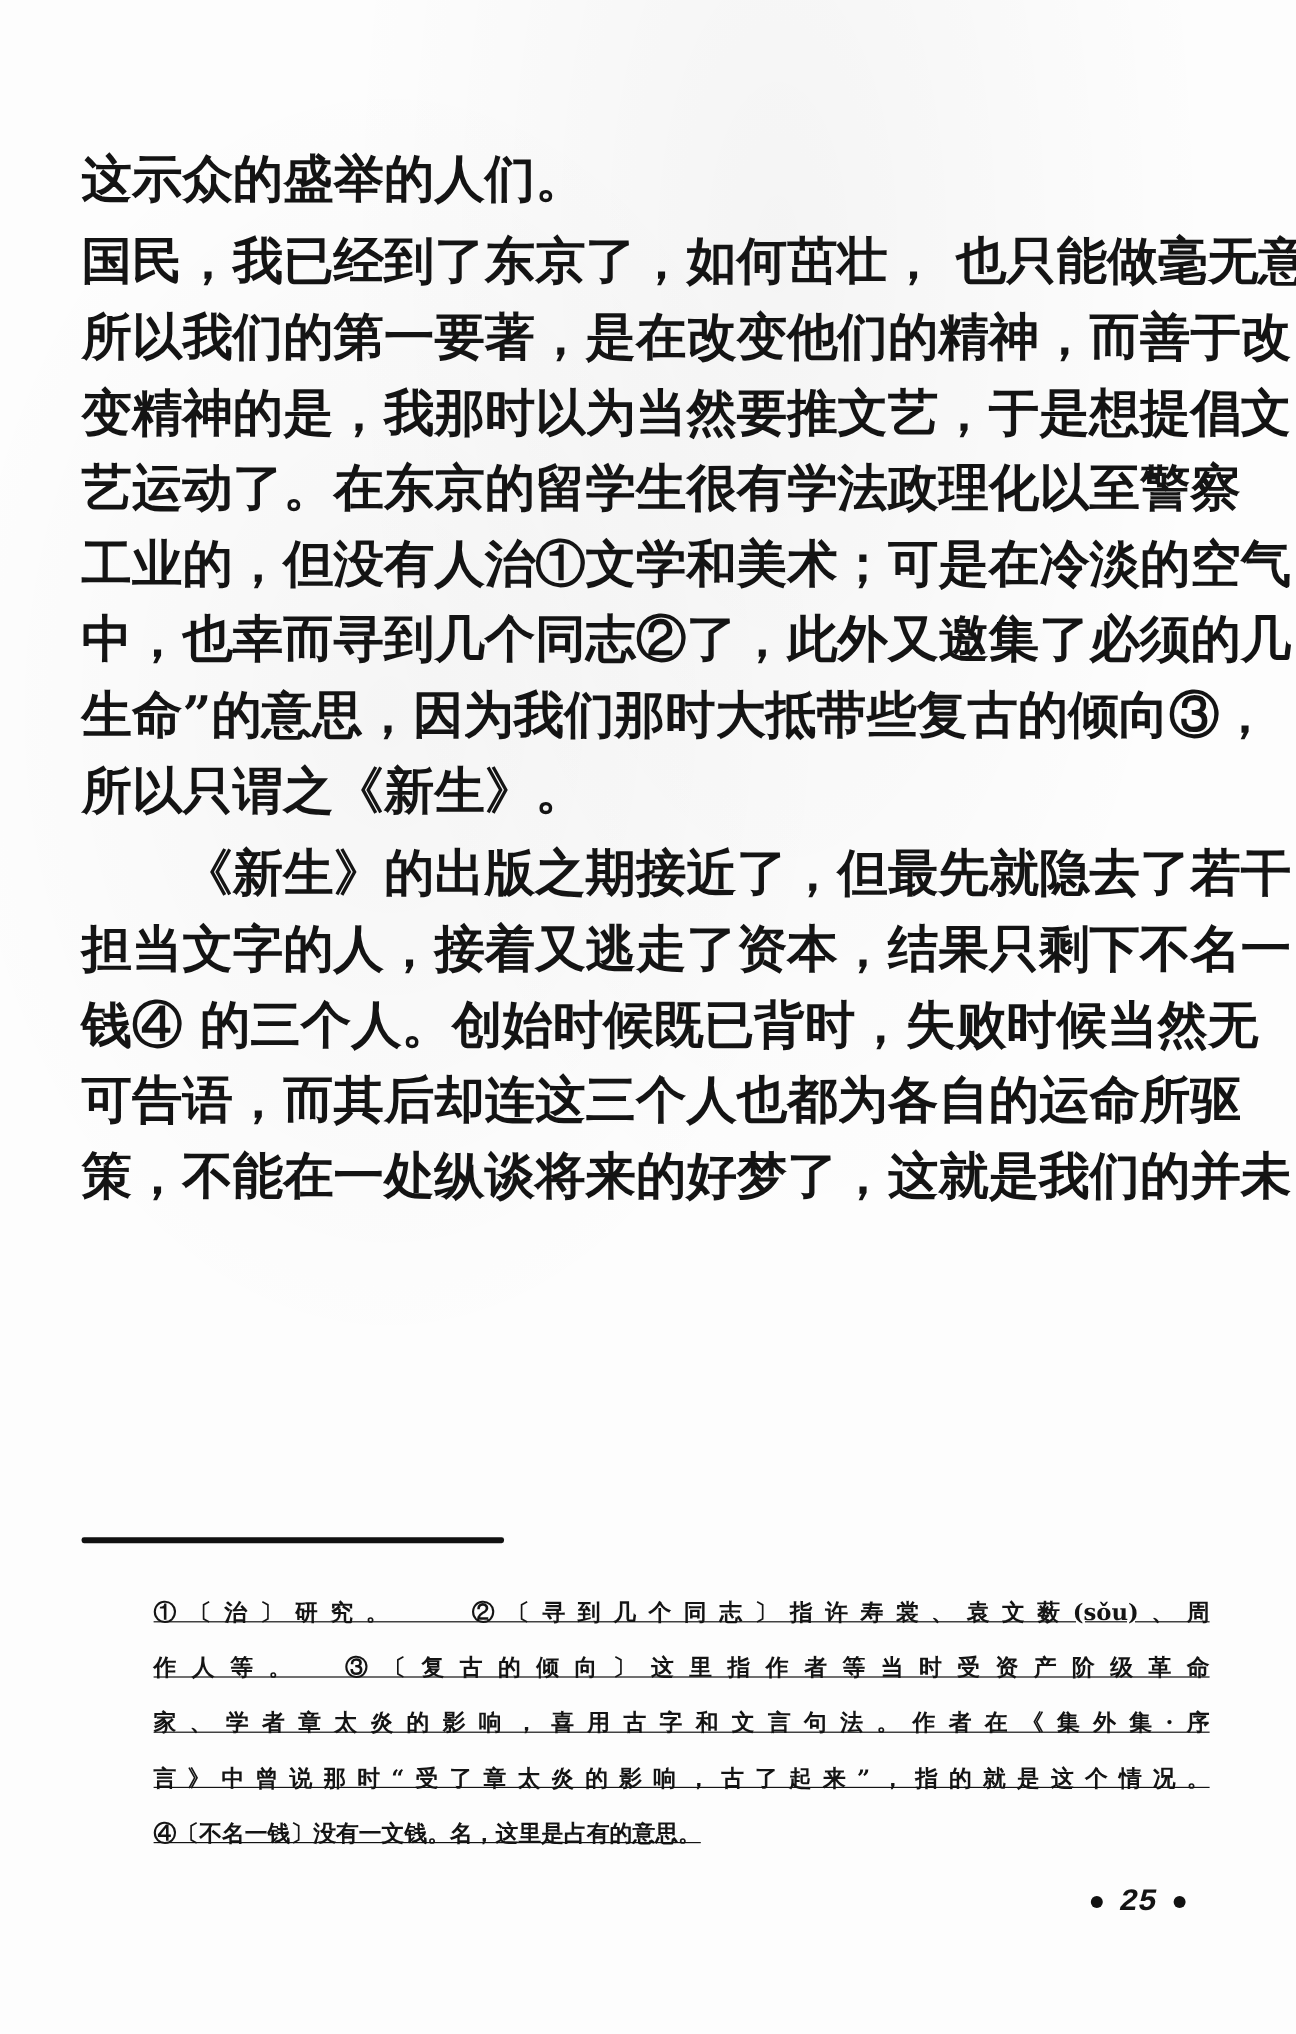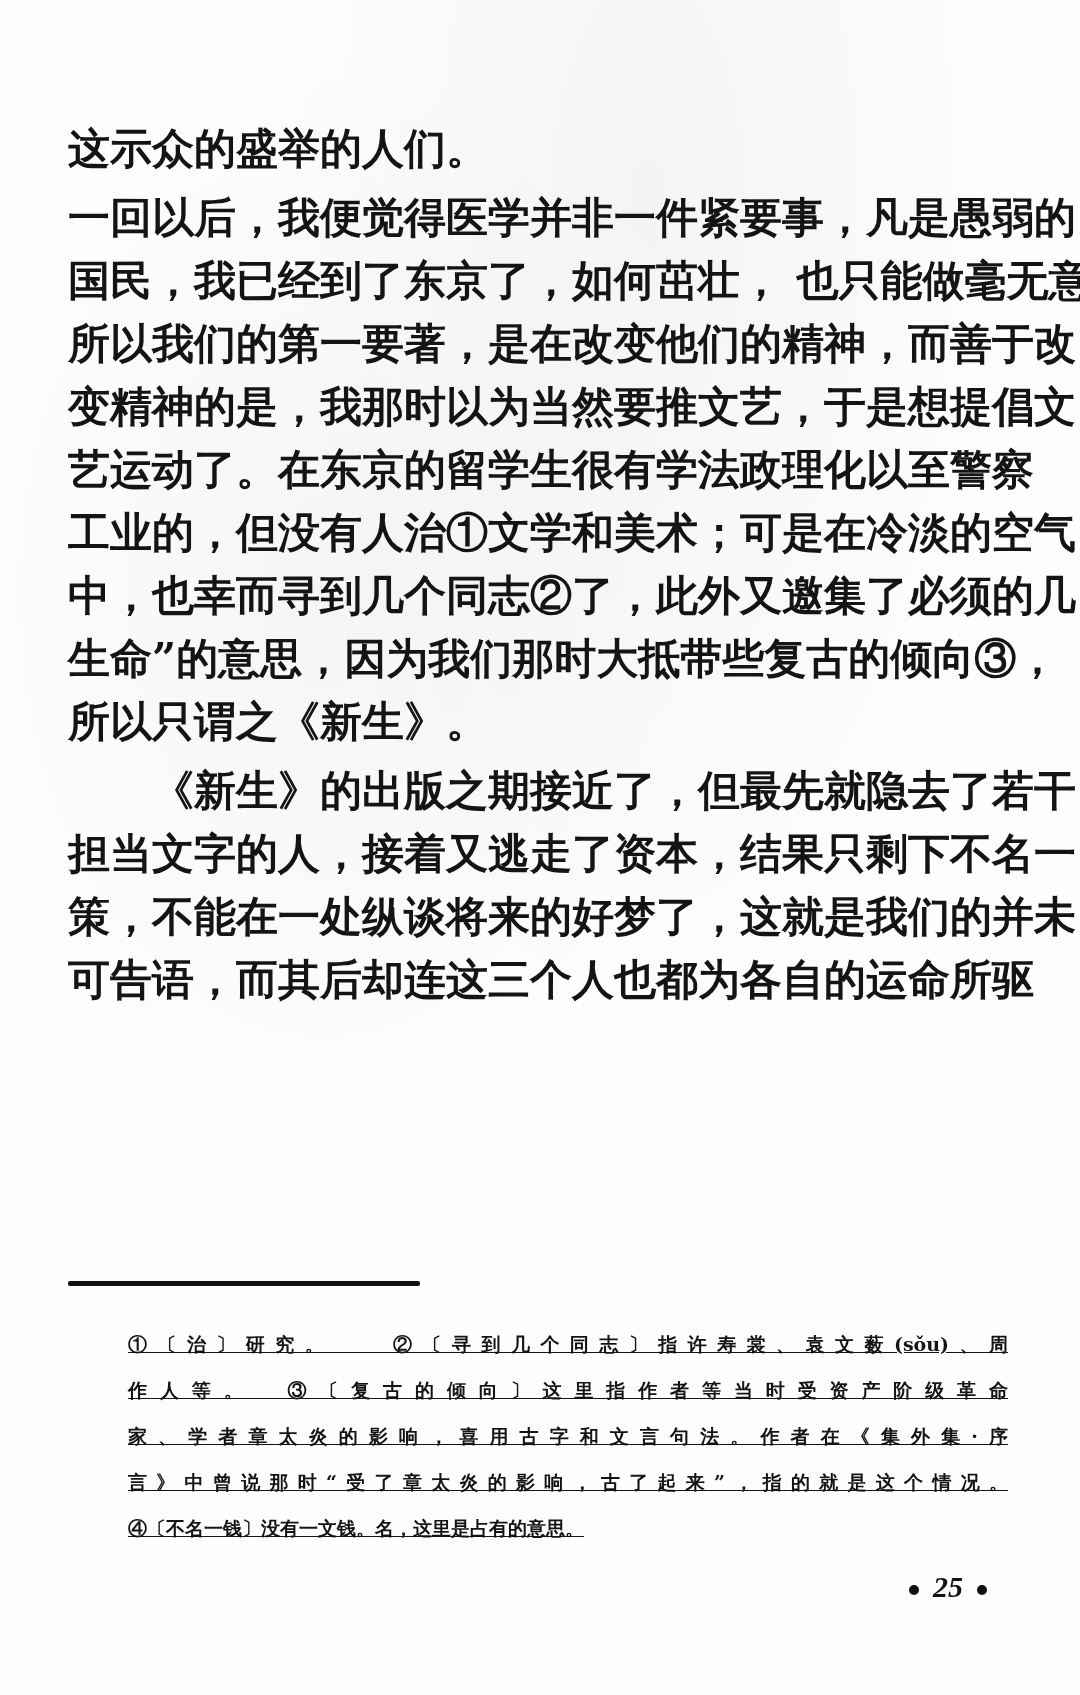--- a/index.html
+++ b/index.html
@@ -79,57 +79,57 @@
       text-decoration: underline;
     }
     .fn-line.short {
       text-align: center;
       text-align-last: left;
     }
     .page-number {
       position: absolute;
       left: 895px;
       top: 1570px;
-      font-size: 30px;
+      font-size: 26px;
       font-style: italic;
       font-weight: bold;
       white-space: nowrap;
-      font-family: Liberation Serif, serif;
+      font-family: Liberation Mono, monospace;
     }
     .page-number .dot {
       display: inline-block;
       width: 10px; height: 10px;
       border-radius: 50%;
       background: #111;
       vertical-align: middle;
       margin: 0 14px;
     }
   </style>
 </head>
 <body>
 
 <div class="page">
 
   <div class="body-text">
     <span class="line short">这示众的盛举的人们。</span>
     <div class="para-gap"></div>
-    <span class="line">一回以后，我便觉得医学并非一件紧要事，凡是愚弱的</span>
     <span class="line">国民，我已经到了东京了，如何茁壮， 也只能做毫无意</span>
     <span class="line">所以我们的第一要著，是在改变他们的精神，而善于改</span>
     <span class="line">变精神的是，我那时以为当然要推文艺，于是想提倡文</span>
     <span class="line">艺运动了。在东京的留学生很有学法政理化以至警察</span>
     <span class="line">工业的，但没有人治①文学和美术；可是在冷淡的空气</span>
     <span class="line">中，也幸而寻到几个同志②了，此外又邀集了必须的几</span>
     <span class="line">生命”的意思，因为我们那时大抵带些复古的倾向③，</span>
     <span class="line short">所以只谓之《新生》。</span>
     <div class="para-gap"></div>
     <span class="line indent">《新生》的出版之期接近了，但最先就隐去了若干</span>
     <span class="line">担当文字的人，接着又逃走了资本，结果只剩下不名一</span>
+    <span class="line">钱④ 的三个人。创始时候既已背时，失败时候当然无</span>
+    <span class="line">可告语，而其后却连这三个人也都为各自的运命所驱</span>
     <span class="line">策，不能在一处纵谈将来的好梦了，这就是我们的并未</span>
-    <span class="line">可告语，而其后却连这三个人也都为各自的运命所驱</span>
   </div>
 
   <div class="rule"></div>
 
   <div class="footnotes">
     <span class="fn-line">①〔治〕研究。　　②〔寻到几个同志〕指许寿裳、袁文薮(sǒu)、周</span>
     <span class="fn-line">作人等。　③〔复古的倾向〕这里指作者等当时受资产阶级革命</span>
     <span class="fn-line">家、学者章太炎的影响，喜用古字和文言句法。作者在《集外集·序</span>
     <span class="fn-line">言》中曾说那时“受了章太炎的影响，古了起来”，指的就是这个情况。</span>
     <span class="fn-line short">④〔不名一钱〕没有一文钱。名，这里是占有的意思。</span>

